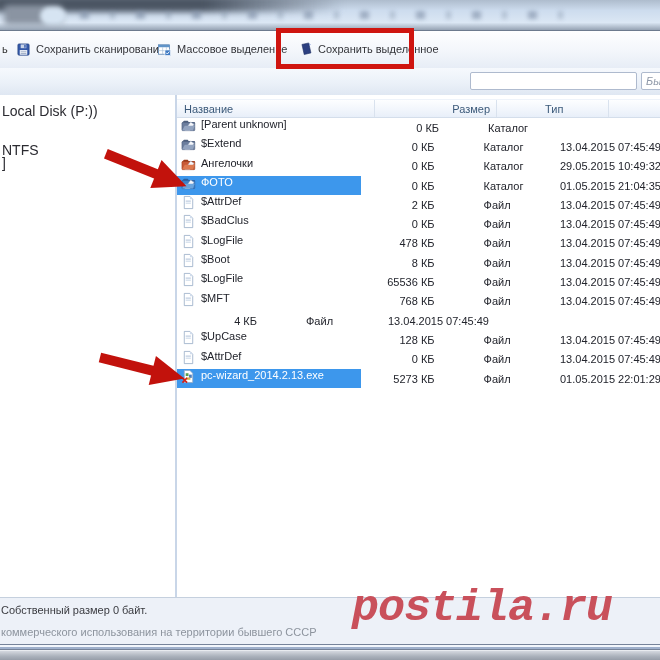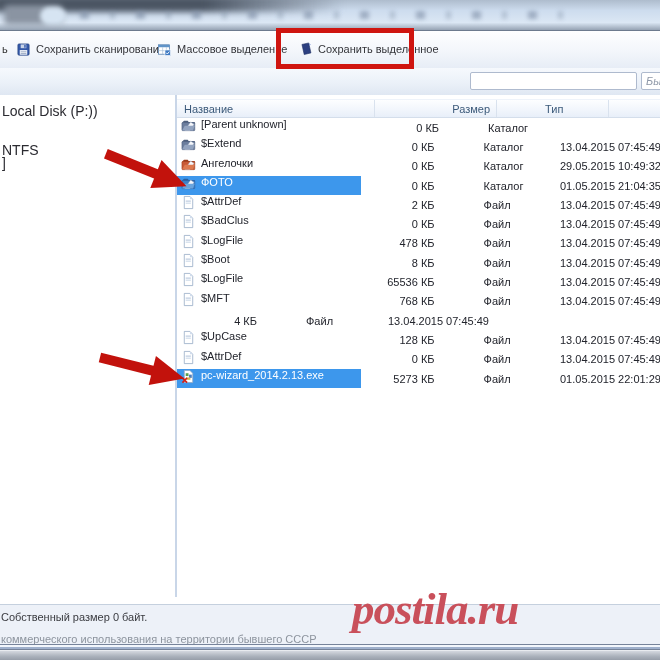--- a/index.html
+++ b/index.html
@@ -90,27 +90,27 @@
   .c-date{width:108px;padding-left:8px;box-sizing:border-box;white-space:nowrap;}
   .frow.selected .c-name{background:#3d97ec;}
   .frow.selected .c-name .nm{color:#fff;}
   
   .red-arrow{position:absolute;width:90px;height:48px;z-index:25;}
   #arrow1{left:104px;top:129px;transform:rotate(22deg);transform-origin:0 24px;}
   #arrow2{left:98px;top:333px;transform:rotate(14deg);transform-origin:0 24px;}
   
   #statusbar{
     position:absolute;left:0;top:597px;width:660px;height:47px;
-    background:#edf1f8;border-top:1px solid #c5d0de;margin-top:7px;
+    background:#edf1f8;border-top:1px solid #c5d0de;
   }
   #status-line1{position:absolute;left:1px;top:6px;font-size:11px;color:#3a3b40;}
   #status-line2{position:absolute;left:1px;top:28px;font-size:11px;color:#8d949e;}
   #watermark{
     position:absolute;left:352px;top:583px;z-index:40;
-    font-family:Liberation Serif, serif;font-style:italic;font-weight:bold;
+    font-family:Liberation Mono, monospace;font-style:italic;font-weight:bold;
     font-size:45px;color:#c9505b;letter-spacing:-1px;
   }
   
   #winedge{position:absolute;left:0;top:644px;width:660px;height:6px;
     background:linear-gradient(#76839a 0 1px,#f2f6fc 1px 3px,#9fb0cc 3px 5px,#76839a 5px 6px);}
   #taskbar{position:absolute;left:0;top:650px;width:660px;height:10px;
     background:linear-gradient(#d4d8df,#aab1bb 60%,#979ea9);border-top:1px solid #e8ebef;box-sizing:border-box;}
 </style>
 </head>
 <body>

